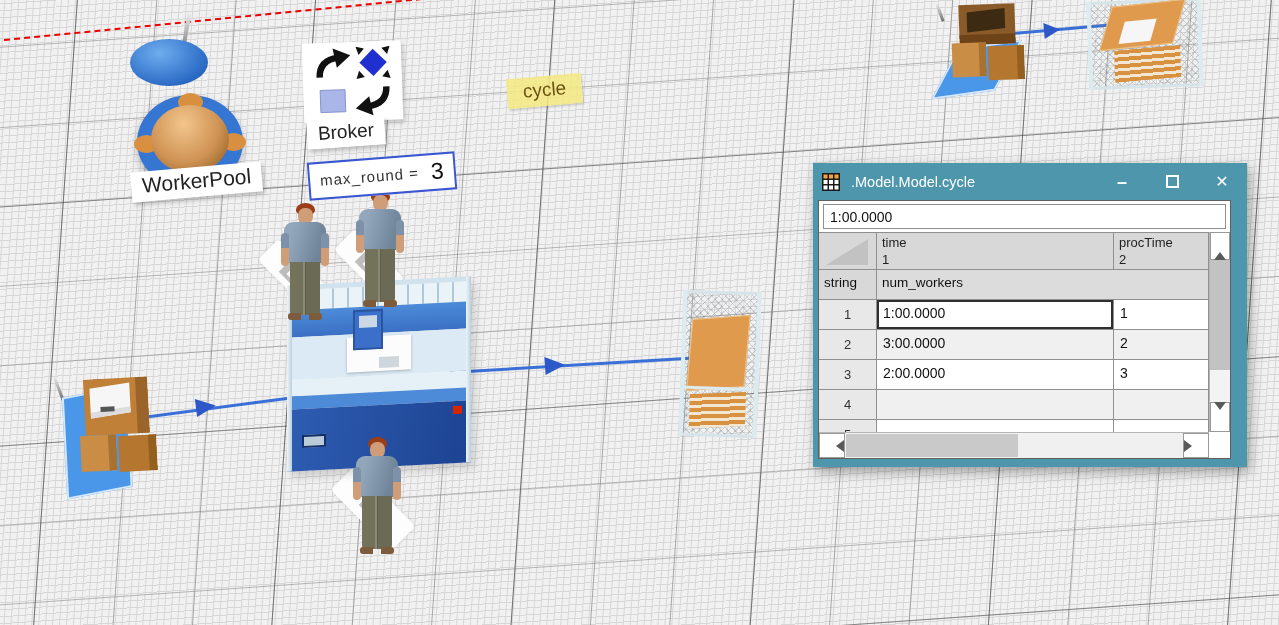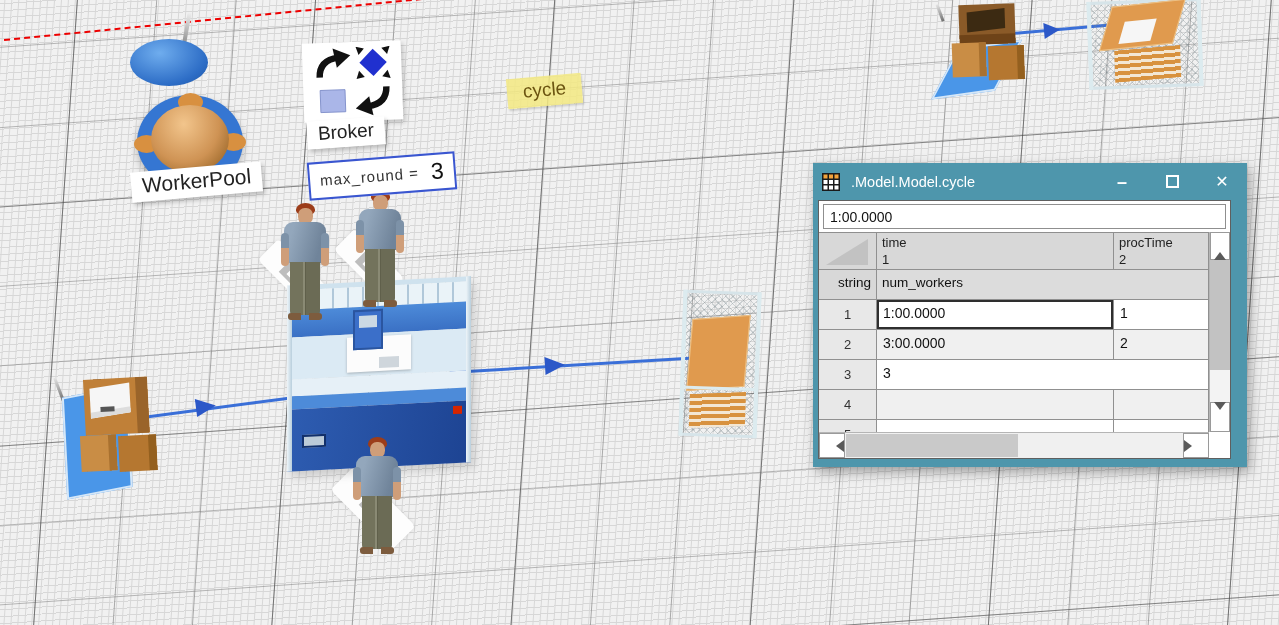--- a/index.html
+++ b/index.html
@@ -136,21 +136,21 @@
   .trow { display:flex; }
   .trow > div { border-right:1px solid #909090; border-bottom:1px solid #909090; overflow:hidden; white-space:nowrap; }
   .colN { width:58px; flex:0 0 58px; } .colT { width:237px; flex:0 0 237px; } .colI { flex:1; }
   .hdr { height:37px; }
   .hdr > div { background:#d8d8d8; font-size:13px; color:#222; line-height:1.3; padding:2px 5px; }
   .hdr .corner { position:relative; padding:0; }
   .corner-tri { position:absolute; right:8px; bottom:4px; width:42px; height:26px; background:#c2c2c2;
     clip-path:polygon(100% 0, 100% 100%, 0 100%); }
   .namerow { height:30px; }
   .namerow > div { background:#dcdcdc; font-size:13.5px; color:#111; padding:5px 5px; }
-  .namerow .colN { text-align:right; background:#d8d8d8; }
+  .namerow .colN { text-align:left; background:#d8d8d8; }
   .datarow { height:30px; }
   .rn { background:#e8e8e8; font-size:13px; color:#333; display:flex; align-items:center; justify-content:center; }
   .dc { background:#fff; font-size:14px; color:#111; padding:5px 6px; }
   .datarow.alt .dc { background:#f0f0f0; }
   .dc.sel { box-shadow:inset 0 0 0 2px #2e2e2e; }
   .vsb { position:absolute; right:0; top:31px; bottom:26px; width:21px; background:#f3f3f3; border-left:1px solid #b5b5b5; }
   .sb-btn { position:absolute; background:#fff; border:1px solid #9a9a9a; display:flex; align-items:center; justify-content:center; }
   .vsb .up { left:0; right:0; top:0; height:28px; }
   .vsb .down { left:0; right:0; bottom:0; height:30px; }
   .vsb-thumb { position:absolute; left:0; right:0; top:28px; height:110px; background:#c2c2c2; }
@@ -369,20 +369,21 @@
           <div class="colT dc sel">1:00.0000</div>
           <div class="colI dc">1</div>
         </div>
         <div class="trow datarow alt">
           <div class="colN rn">2</div>
           <div class="colT dc">3:00.0000</div>
           <div class="colI dc">2</div>
         </div>
         <div class="trow datarow">
           <div class="colN rn">3</div>
+          <div class="colT dc">2:00.0000</div>
           <div class="colI dc">3</div>
         </div>
         <div class="trow datarow alt">
           <div class="colN rn">4</div>
           <div class="colT dc"></div>
           <div class="colI dc"></div>
         </div>
         <div class="trow datarow">
           <div class="colN rn">5</div>
           <div class="colT dc"></div>

